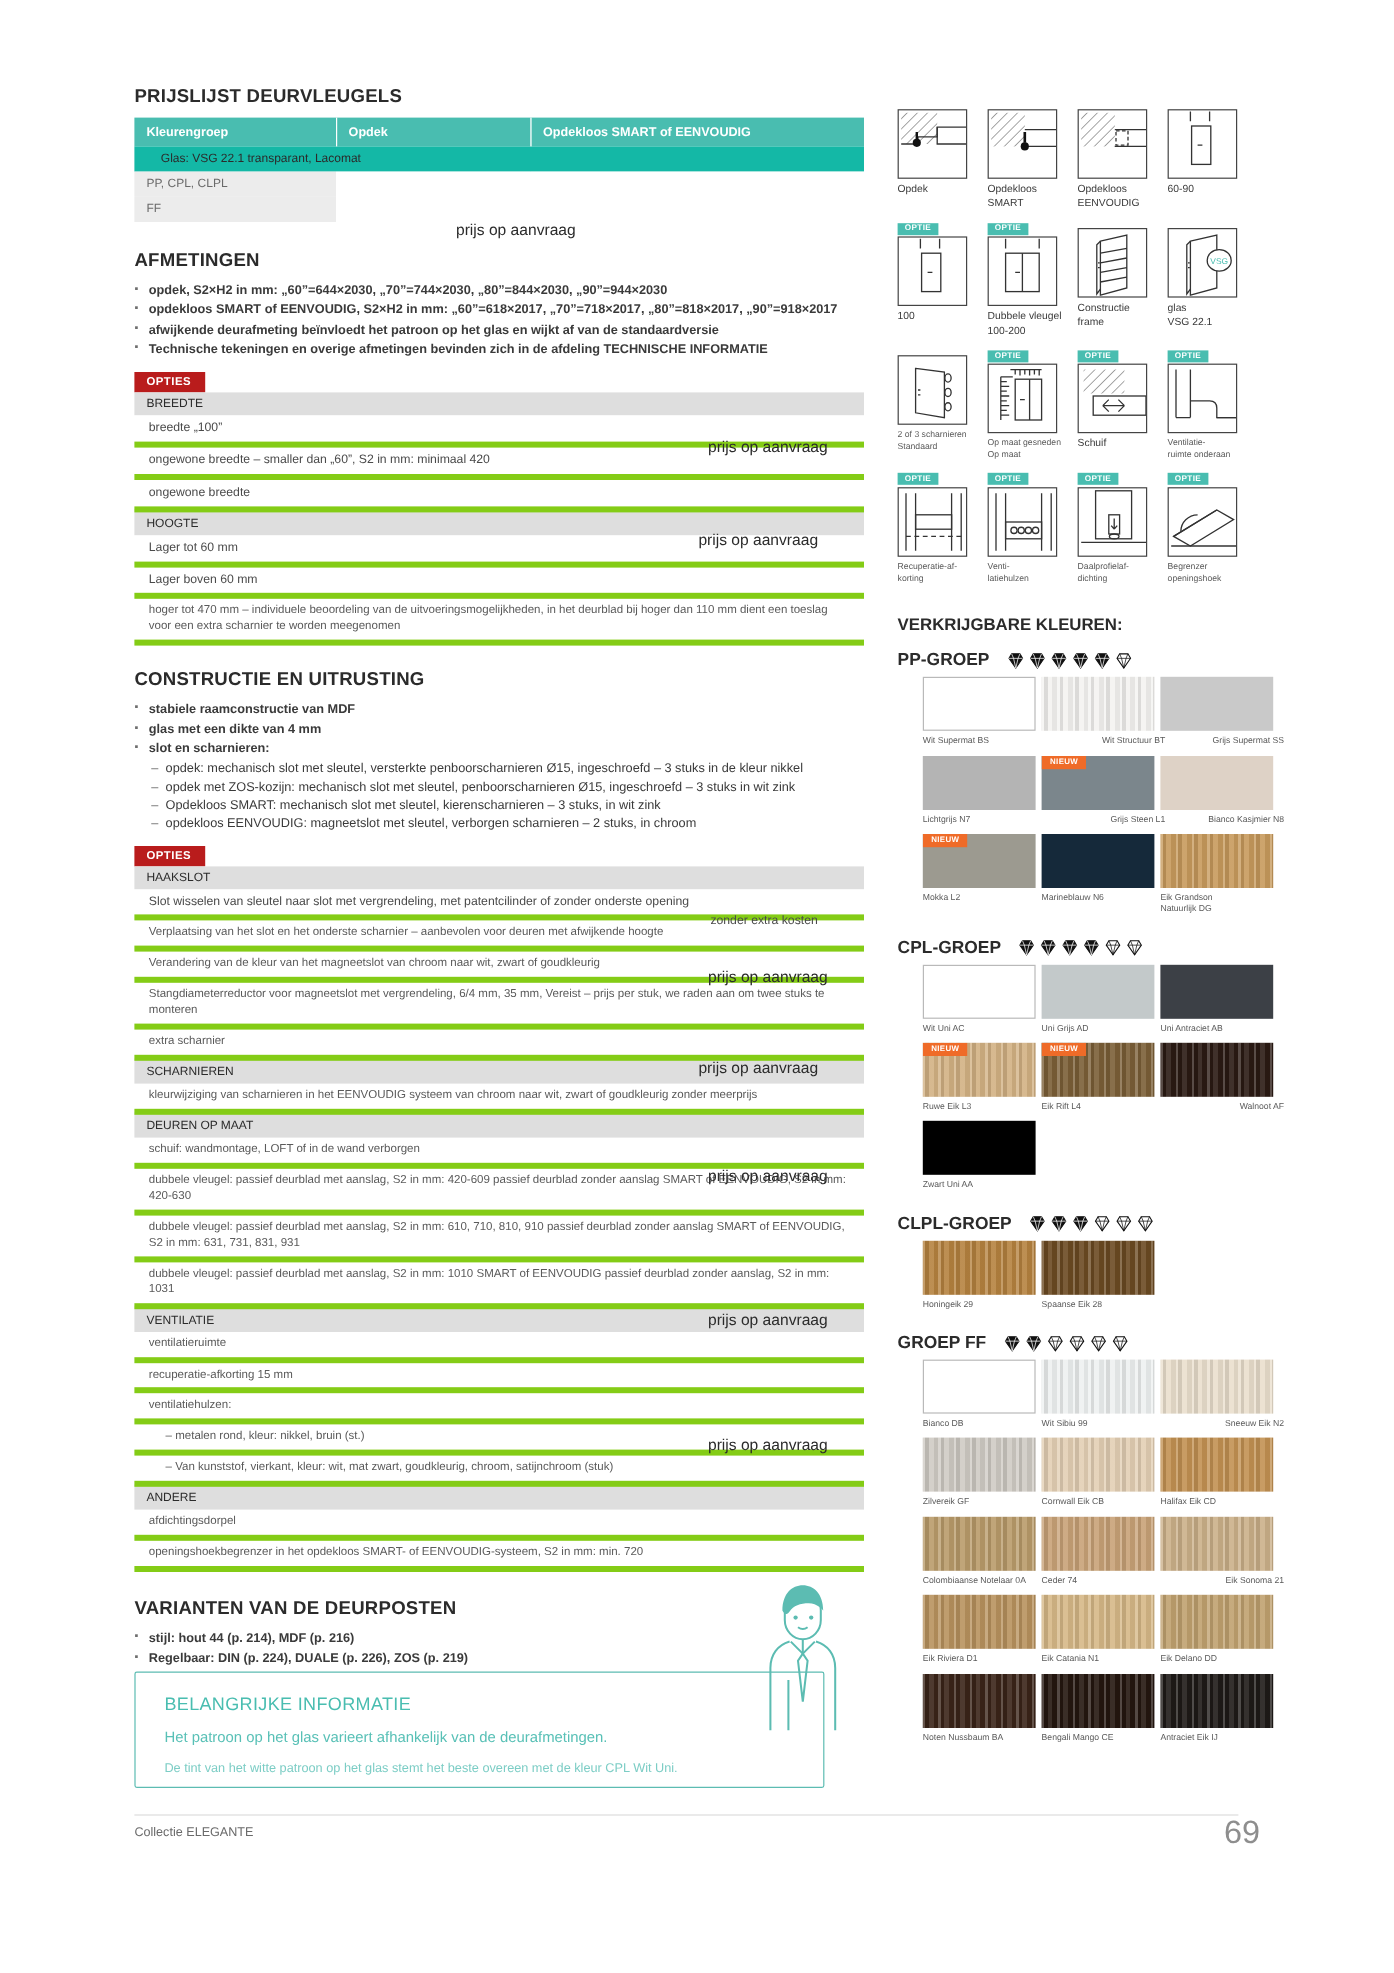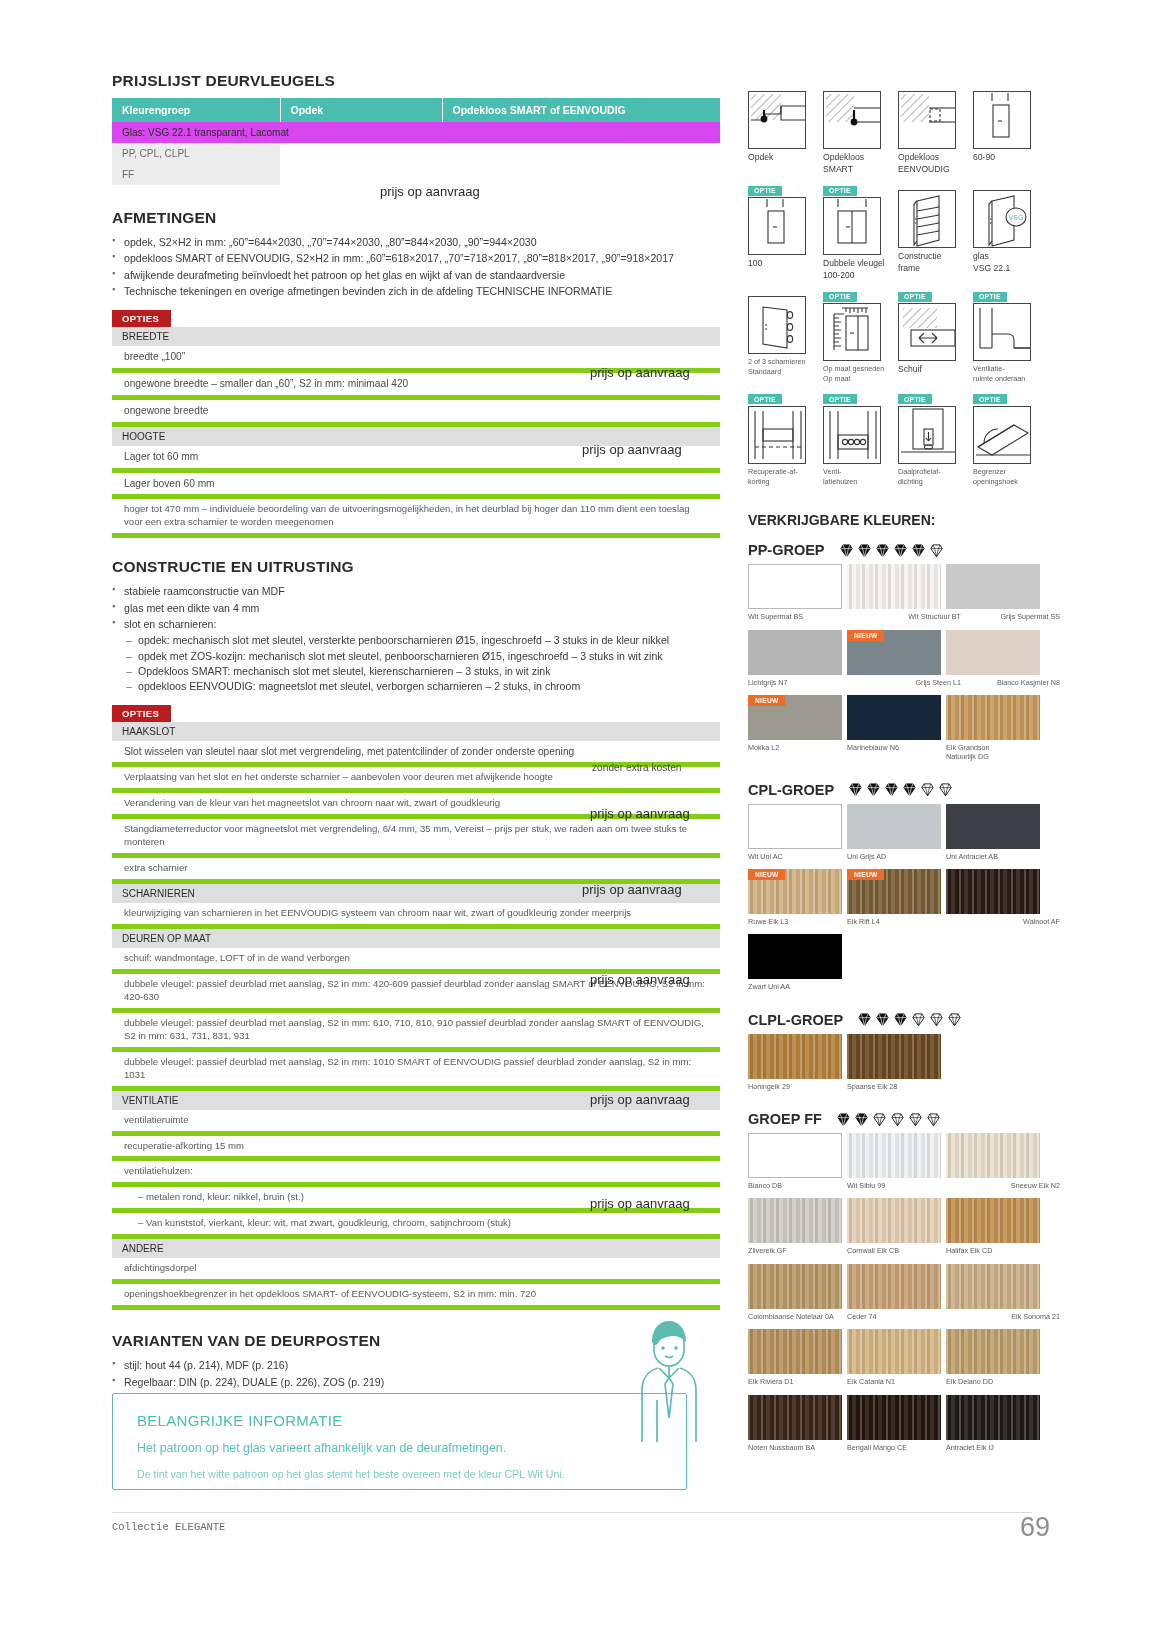--- a/index.html
+++ b/index.html
@@ -23,32 +23,32 @@
   h2.sec-title.gap { margin-top: 20px; }
 
   
   .price-table { width: 100%; border-collapse: collapse; margin-bottom: 6px; }
   .price-table th {
     background: #49bdb0; color:#fff; font-size: 10.5px; font-weight: bold;
     text-align: left; padding: 6px 10px; border-right: 1px solid #fff;
   }
   .price-table th:last-child { border-right: none; }
   .row-glas td {
-    background: #d946ef; font-size: 10px; padding: 5px 10px; color:#2b2b2b;
+    background: #14b8a6; font-size: 10px; padding: 5px 22px; color:#2b2b2b;
   }
   .row-grp td { font-size: 10px; padding: 5px 10px; color:#6a6a6a; }
   .row-grp td.k { background: #ececec; width: 168px;}
   .row-grp td.blank { background: #ffffff; }
   .price-note {
     position:absolute; left: 375px; top: 96px;
     font-size: 13px; color: #2b2b2b;
   }
 
   
-  ul.bullets { list-style: none; margin: 2px 0 0 0; }
+  ul.bullets { list-style: none; margin: 2px 0 0 0; font-weight: bold; }
   ul.bullets > li {
     font-size: 10.6px; line-height: 1.45; color: #3a3a3a;
     padding-left: 12px; position: relative; margin-bottom: 1px;
   }
   ul.bullets > li:before {
     content: "\25AA"; position: absolute; left: 0; top: -1px;
     color: #6e6e6e; font-size: 9px;
   }
   ul.sub { list-style: none; margin: 1px 0 0 14px; }
   ul.sub > li {
@@ -95,21 +95,21 @@
     margin: 18px 0 12px 24px;
   }
   .info-l1 { color:#58c0b6; font-size: 12.4px; margin-left: 24px; }
   .info-l2 { color:#7ccdc5; font-size: 10.6px; margin: 13px 0 0 24px; }
 
   
   .mascot { position: absolute; left: 630px; top: 1312px; width: 78px; height: 130px;}
 
   
   .footer-left {
-    position: absolute; left: 112px; top: 1521px; font-size: 10.5px; color: #6a6a6a; font-family: Liberation Mono, monospace;
+    position: absolute; left: 112px; top: 1521px; font-size: 10.5px; color: #6a6a6a;
   }
   .footer-rule {
     position: absolute; left: 112px; top: 1512px; width: 920px; height:1px; background:#dcdcdc;
   }
   .page-num {
     position: absolute; right: 112px; top: 1512px; font-size: 27px; color:#8e8e8e;
   }
 
   
   .right-col { position: absolute; left: 748px; top: 80px; width: 300px; }
@@ -131,21 +131,21 @@
 
   
   h3.kleuren {
     font-size: 14px; font-weight: bold; color:#2b2b2b; margin: 26px 0 14px 0;
   }
   .grp-head { display:flex; align-items:center; margin: 4px 0 6px 0; }
   .grp-name { font-size: 14.5px; font-weight: bold; color:#2b2b2b; margin-right: 14px; }
   .gem { width: 15px; height: 15px; margin-right: 3px; }
 
   .sw-grid { display:grid; grid-template-columns: repeat(3, 94px); column-gap: 5px; row-gap: 2px; }
-  .sw-cell { width: 114px; }
+  .sw-cell { width: 103px; margin-left: 21px; }
   .sw-box { width: 94px; height: 45px; position: relative; overflow:hidden; }
   .sw-box.outline { border: 1px solid #b9b9b9; }
   .nieuw {
     position:absolute; left:0; top:0; background:#ef6b28; color:#fff;
     font-size: 6.6px; font-weight:bold; letter-spacing:.3px; padding: 2px 7px;
   }
   .sw-cap { font-size: 7.2px; color:#5a5a5a; margin: 3px 0 6px 0; line-height:1.3; }
   .sw-cap.r { text-align: right; }
 </style>
 </head>

